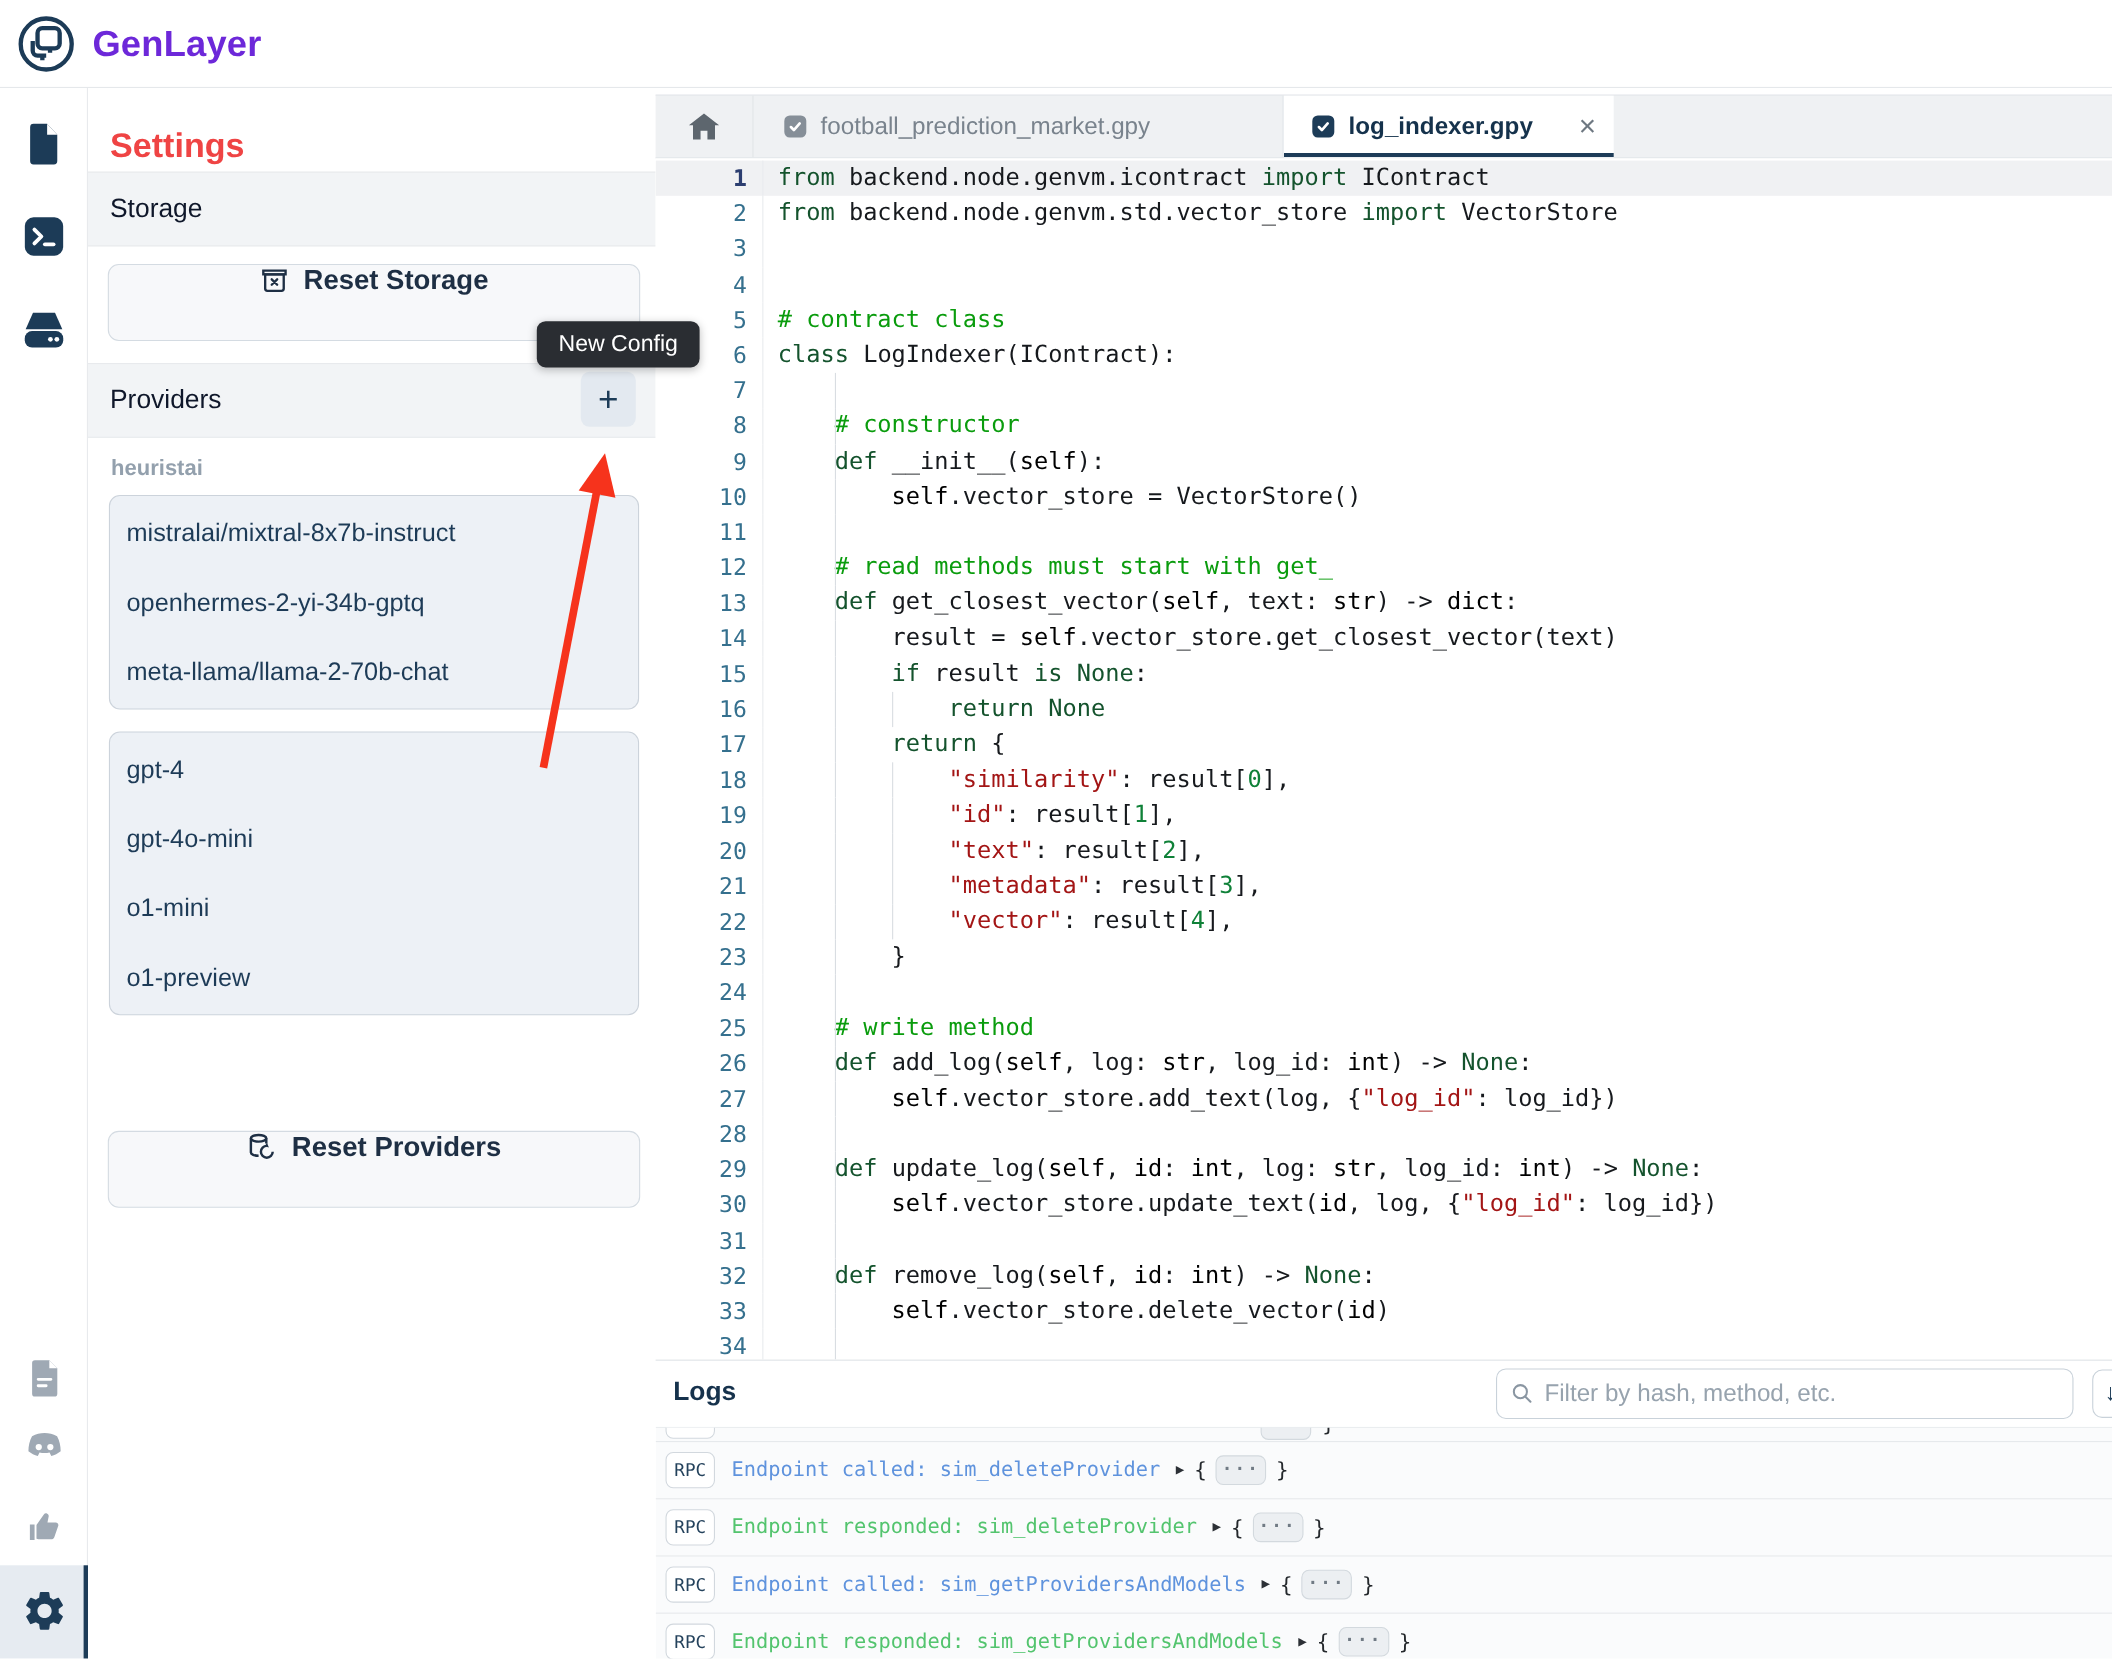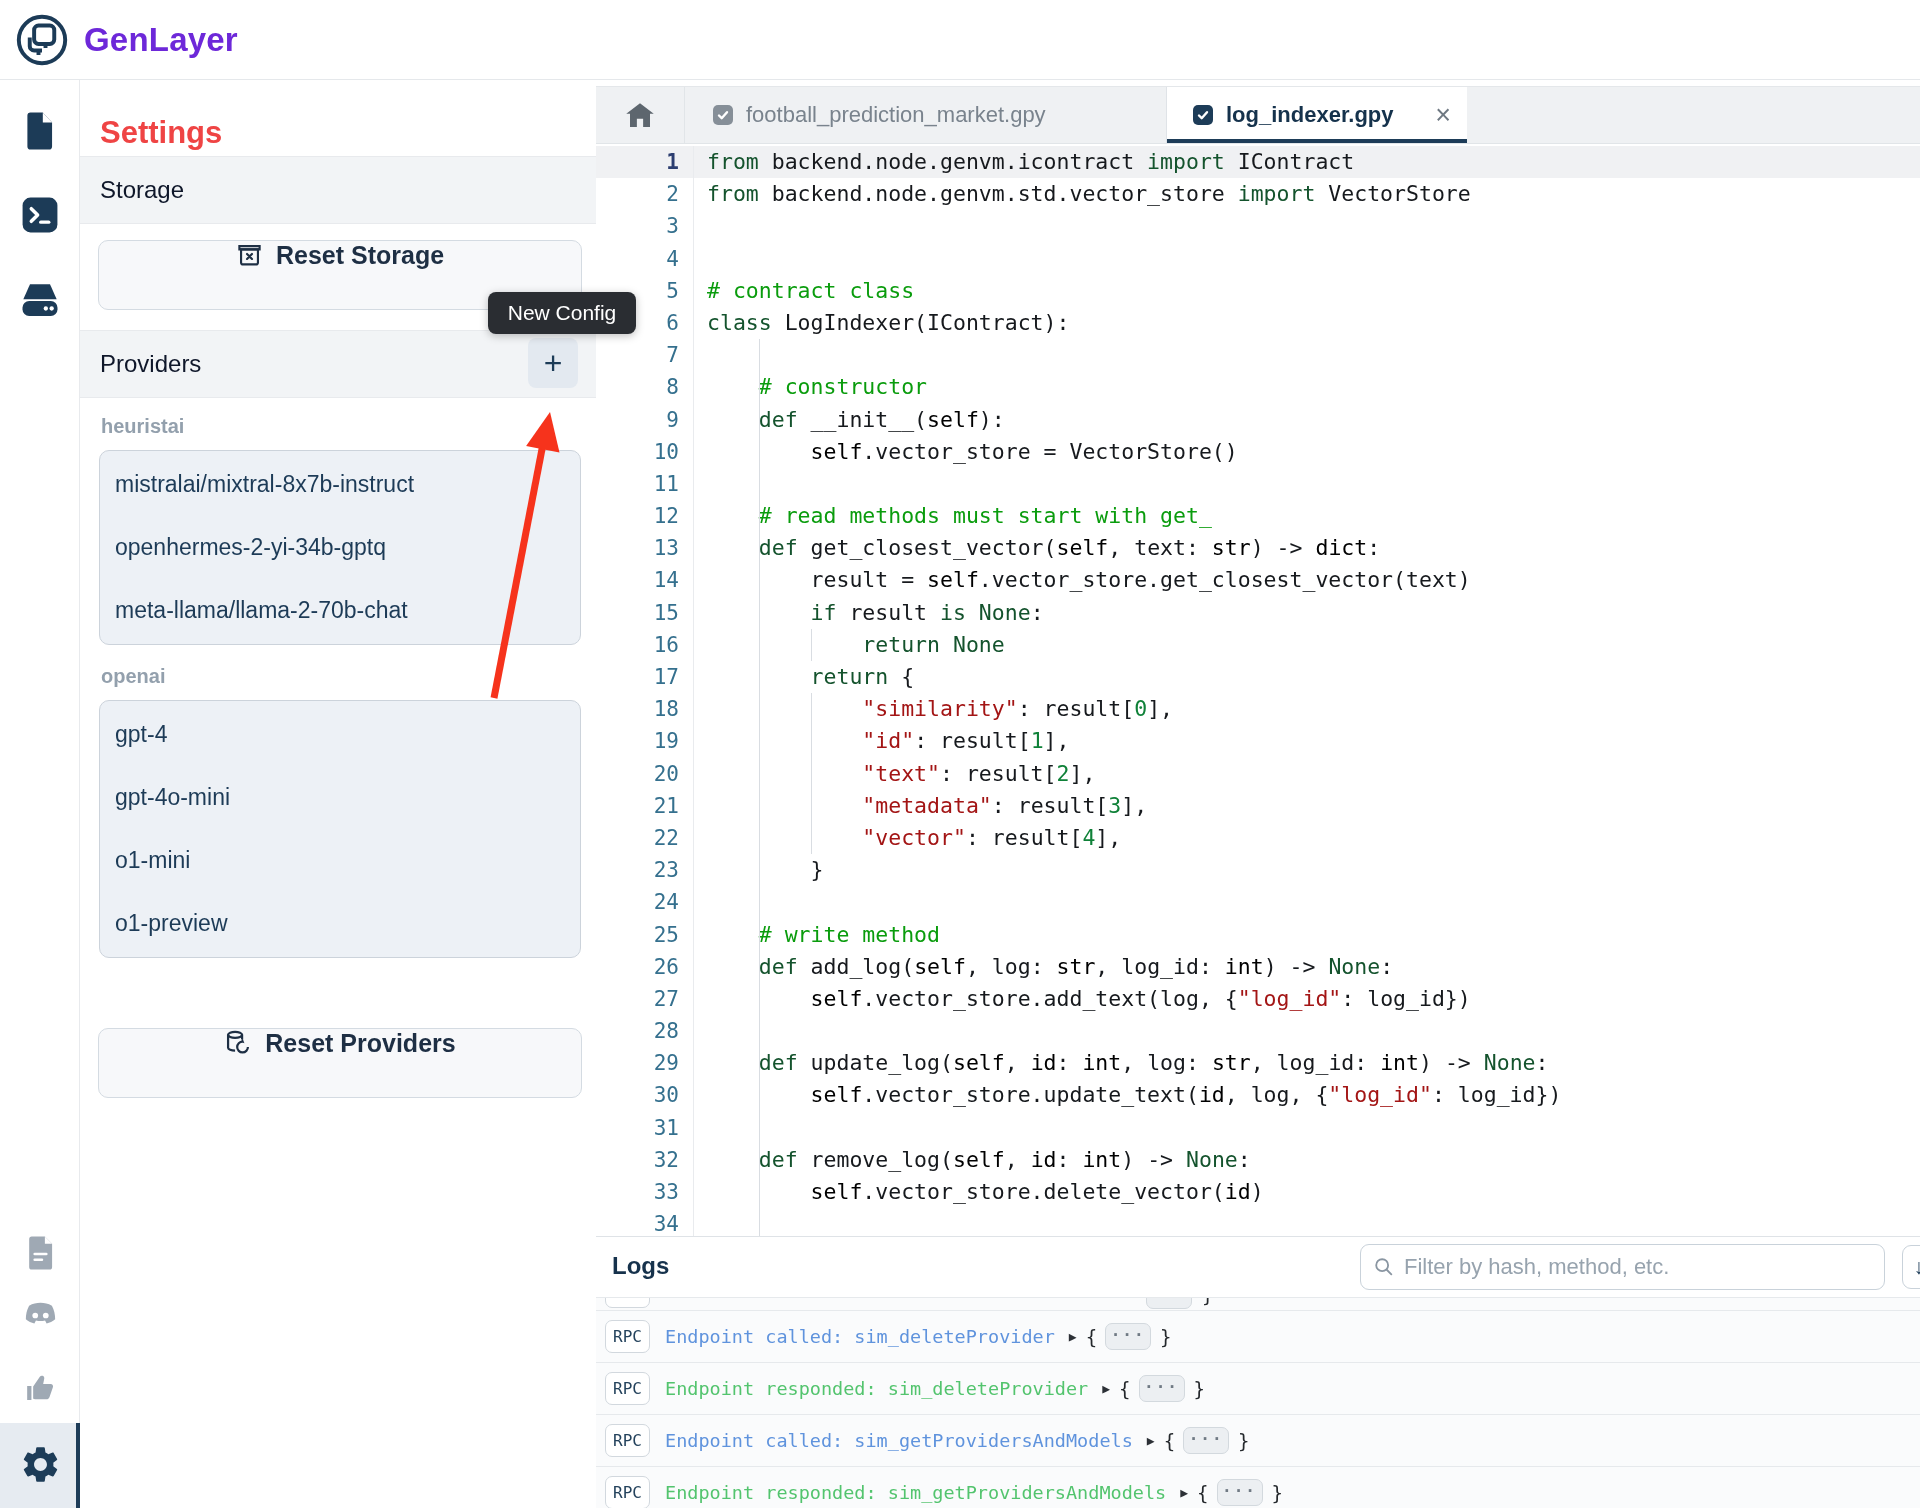--- a/index.html
+++ b/index.html
@@ -192,21 +192,20 @@
   <div class="plus-btn">+</div>
   <div class="tooltip">New Config</div>
 
   <div id="provider-groups">
       <div class="prov-label">heuristai</div>
       <div class="prov-box">
         <div class="prov-item">mistralai/mixtral-8x7b-instruct</div>
         <div class="prov-item">openhermes-2-yi-34b-gptq</div>
         <div class="prov-item">meta-llama/llama-2-70b-chat</div>
       </div>
-      <div class="prov-label">openai</div>
       <div class="prov-box">
         <div class="prov-item">gpt-4</div>
         <div class="prov-item">gpt-4o-mini</div>
         <div class="prov-item">o1-mini</div>
         <div class="prov-item">o1-preview</div>
       </div>
     </div>
 
   <div class="big-btn btn-reset-providers">
     <svg width="28" height="28" viewBox="0 0 24 24">

